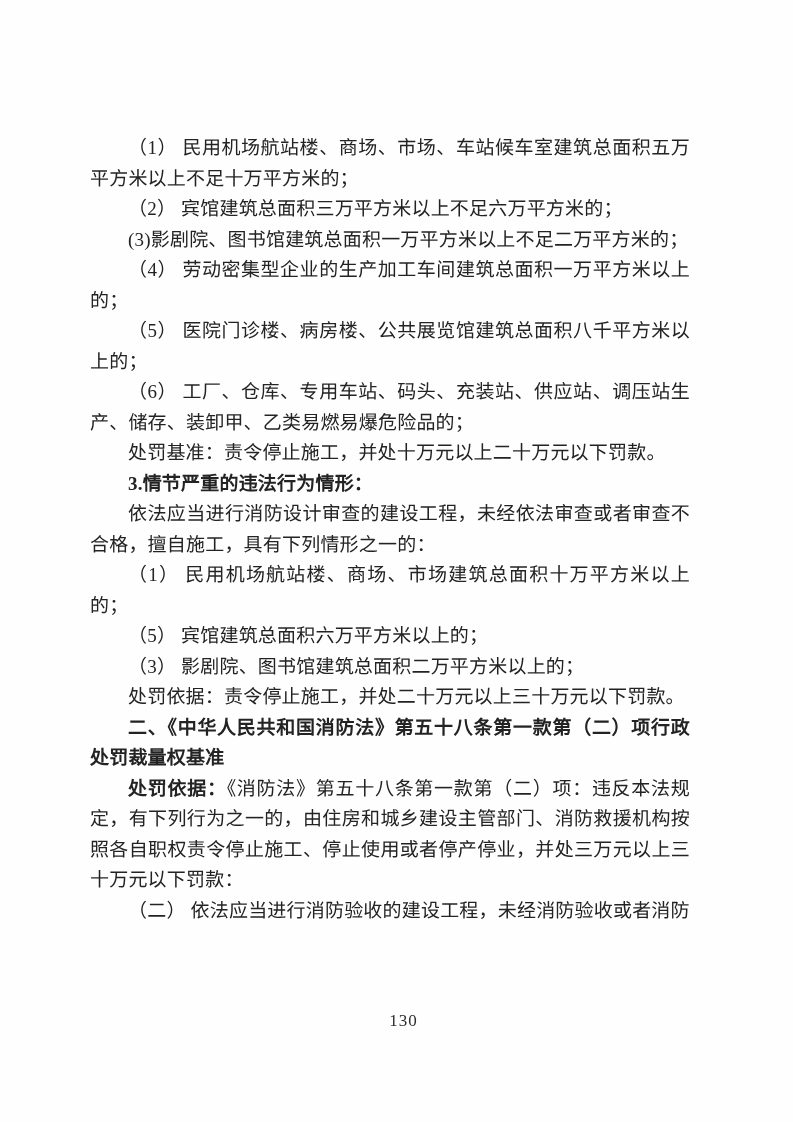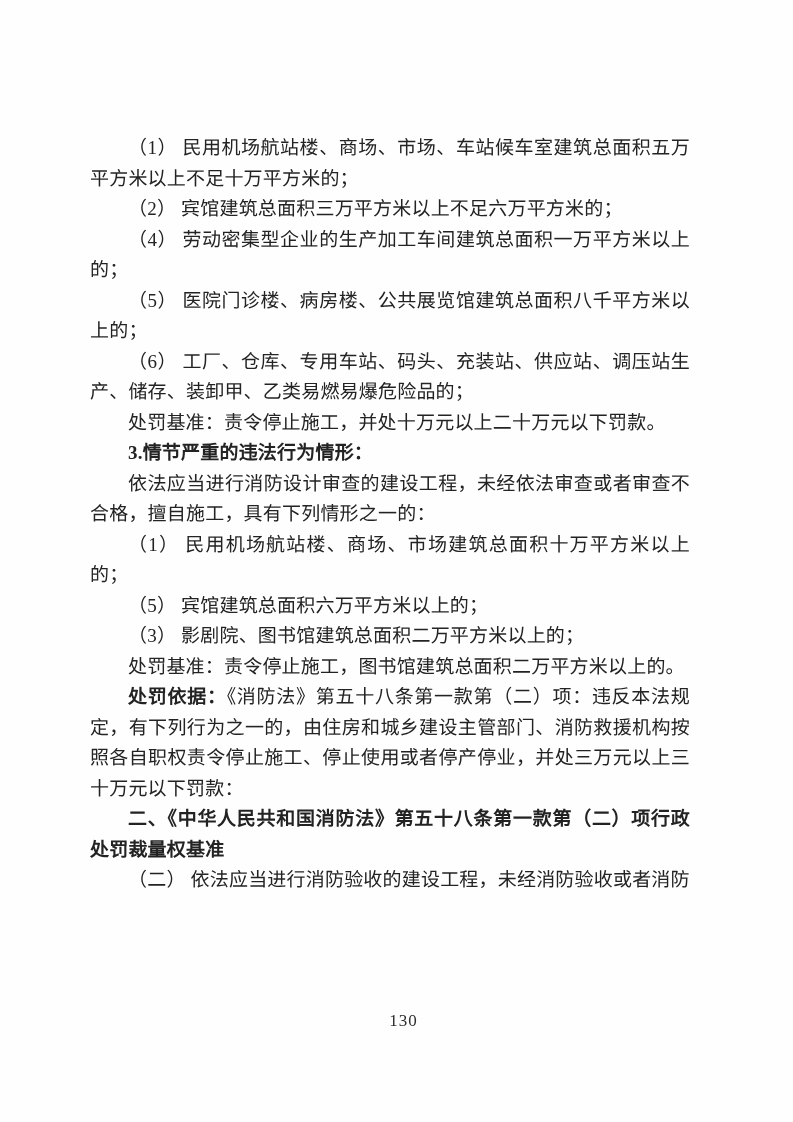--- a/index.html
+++ b/index.html
@@ -61,31 +61,32 @@
     opacity: 0.7;
   }
 </style>
 </head>
 <body>
 
 <div class="page">
   <main class="text-block" id="doc-body">
       <p class="para"><span class="seg">（1） 民用机场航站楼、商场、市场、车站候车室建筑总面积五万平方米以上不足十万平方米的；</span></p>
       <p class="para"><span class="seg">（2） 宾馆建筑总面积三万平方米以上不足六万平方米的；</span></p>
+      <p class="para"><span class="seg">(3)影剧院、图书馆建筑总面积一万平方米以上不足二万平方米的；</span></p>
       <p class="para"><span class="seg">（4） 劳动密集型企业的生产加工车间建筑总面积一万平方米以上的；</span></p>
       <p class="para"><span class="seg">（5） 医院门诊楼、病房楼、公共展览馆建筑总面积八千平方米以上的；</span></p>
       <p class="para"><span class="seg">（6） 工厂、仓库、专用车站、码头、充装站、供应站、调压站生产、储存、装卸甲、乙类易燃易爆危险品的；</span></p>
       <p class="para"><span class="seg">处罚基准：责令停止施工，并处十万元以上二十万元以下罚款。</span></p>
       <p class="para"><span class="seg bold">3.情节严重的违法行为情形：</span></p>
       <p class="para"><span class="seg">依法应当进行消防设计审查的建设工程，未经依法审查或者审查不合格，擅自施工，具有下列情形之一的：</span></p>
       <p class="para"><span class="seg">（1） 民用机场航站楼、商场、市场建筑总面积十万平方米以上的；</span></p>
       <p class="para"><span class="seg">（5） 宾馆建筑总面积六万平方米以上的；</span></p>
       <p class="para"><span class="seg">（3） 影剧院、图书馆建筑总面积二万平方米以上的；</span></p>
-      <p class="para"><span class="seg">处罚基准：责令停止施工，图书馆建筑总面积二万平方米以上的。</span></p>
+      <p class="para"><span class="seg">处罚依据：责令停止施工，并处二十万元以上三十万元以下罚款。</span></p>
+      <p class="para"><span class="seg bold">二、《中华人民共和国消防法》第五十八条第一款第（二）项行政处罚裁量权基准</span></p>
       <p class="para"><span class="seg bold">处罚依据：</span><span class="seg">《消防法》第五十八条第一款第（二）项：违反本法规定，有下列行为之一的，由住房和城乡建设主管部门、消防救援机构按照各自职权责令停止施工、停止使用或者停产停业，并处三万元以上三十万元以下罚款：</span></p>
-      <p class="para"><span class="seg bold">二、《中华人民共和国消防法》第五十八条第一款第（二）项行政处罚裁量权基准</span></p>
       <p class="para"><span class="seg">（二） 依法应当进行消防验收的建设工程，未经消防验收或者消防</span></p>
     </main>
   <span class="speck"></span>
   <footer class="page-footer">
     <span class="page-number">130</span>
   </footer>
 </div>
 
 </body></html>

